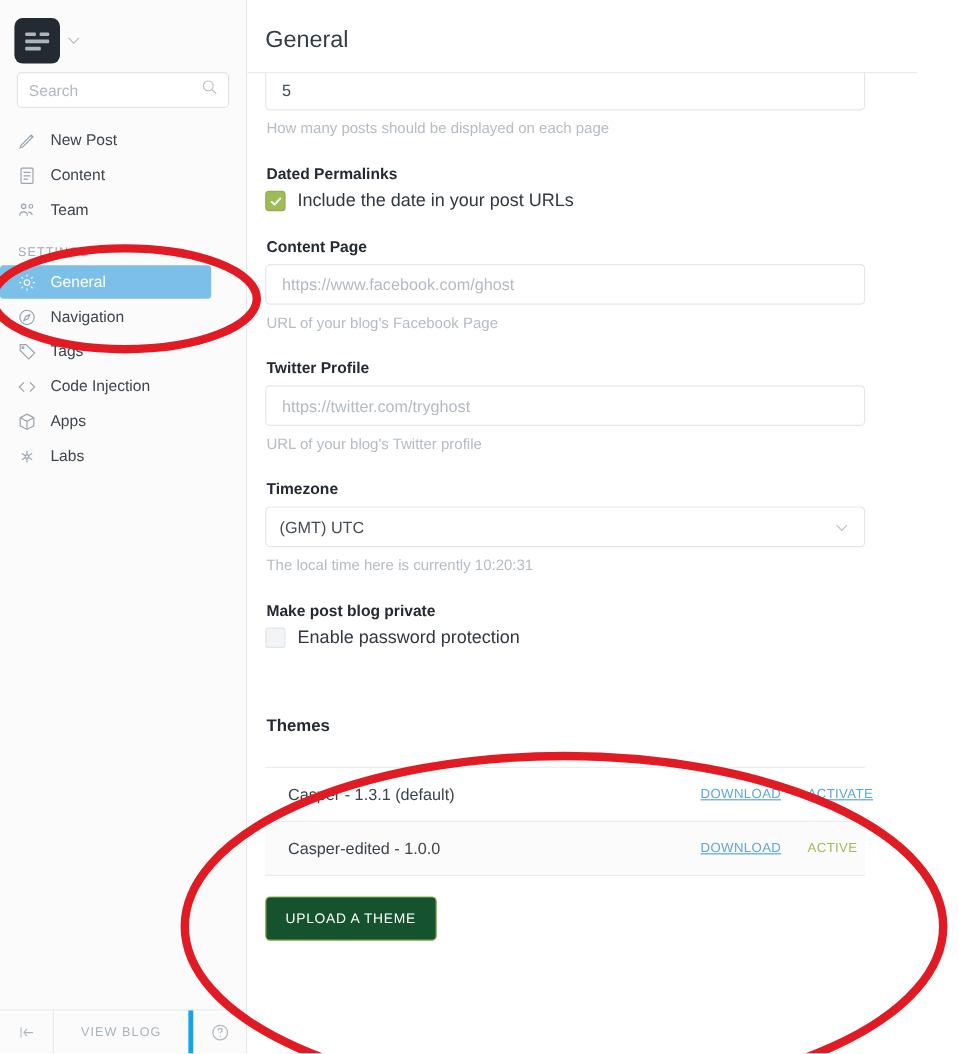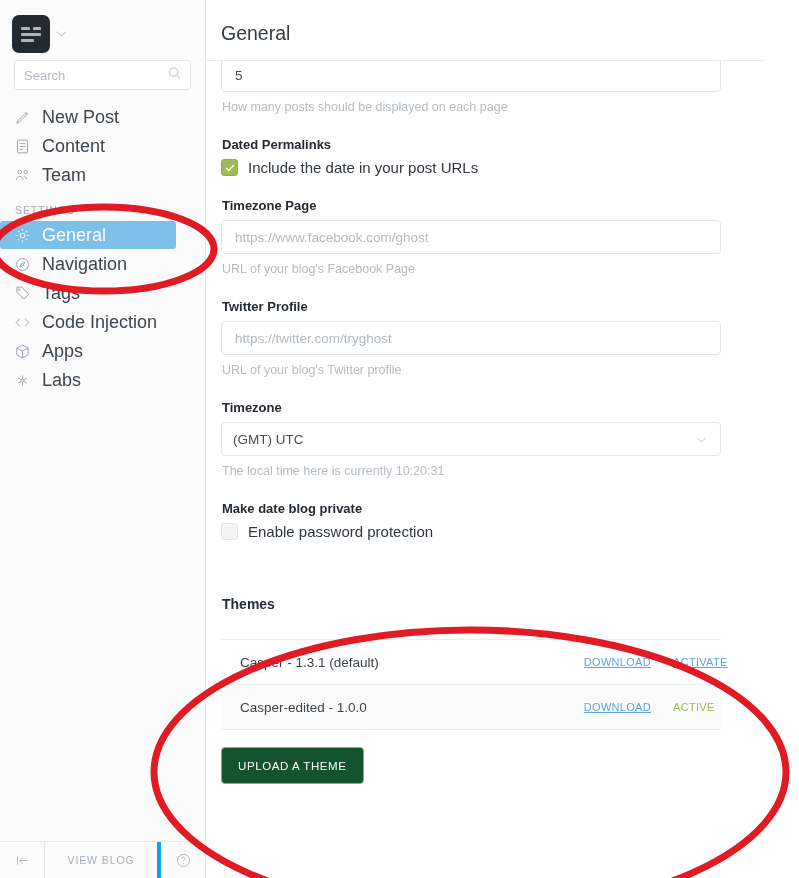--- a/index.html
+++ b/index.html
@@ -85,21 +85,21 @@
     margin: 0 0 1px 0;
     cursor: default;
     position: relative;
   }
   .navitem .nicon {
     flex: 0 0 20px; width: 20px; height: 18px;
     display: flex; align-items: center; justify-content: flex-start;
     color: #9aa4ae;
   }
   .navitem .nlabel {
-    font-size: 18px; color: #3d454d;
+    font-size: 13px; color: #3d454d;
     margin-left: 8px; line-height: 18px;
   }
   .navitem.active { background: #7cc0ea; width: 176px; border-radius: 3px; }
   .navitem.active .nlabel { color: #ffffff; }
   .navitem.active .nicon { color: #eaf5fd; }
 
   .navsection {
     font-size: 10.5px; color: #a4acb4;
     letter-spacing: 0.9px;
     padding: 14px 0 5px 15px;
@@ -418,21 +418,21 @@
         <div class="checkrow">
           <span class="cbox on">
             <svg width="12" height="12" viewBox="0 0 24 24" fill="none" stroke="#ffffff" stroke-width="3.2" stroke-linecap="round" stroke-linejoin="round">
                 <path d="M5 12.5l4.5 4.5L19 7"></path>
               </svg>
           </span>
           <span class="clabel">Include the date in your post URLs</span>
         </div>
 
         
-        <div class="flabel">Timezone Page</div>
+        <div class="flabel">Content Page</div>
         <div class="ftxt">
           <input type="text" placeholder="https://www.facebook.com/ghost" style="">
         </div>
         <div class="fhelp">URL of your blog's Facebook Page</div>
 
         
         <div class="flabel">Twitter Profile</div>
         <div class="ftxt">
           <input type="text" placeholder="https://twitter.com/tryghost" style="">
         </div>
@@ -444,21 +444,21 @@
           <span>(GMT) UTC</span>
           <span class="chev">
             <svg width="15" height="15" viewBox="0 0 24 24" fill="none" stroke="currentColor" stroke-width="1.6">
                 <path d="M5 9l7 7 7-7"></path>
               </svg>
           </span>
         </div>
         <div class="fhelp">The local time here is currently 10:20:31</div>
 
         
-        <div class="flabel">Make date blog private</div>
+        <div class="flabel">Make post blog private</div>
         <div class="checkrow">
           <span class="cbox off"></span>
           <span class="clabel">Enable password protection</span>
         </div>
 
         
         <div id="themes-head">Themes</div>
         <div id="themetable">
           <div class="trow">
             <span class="tname">Casper - 1.3.1 (default)</span>

